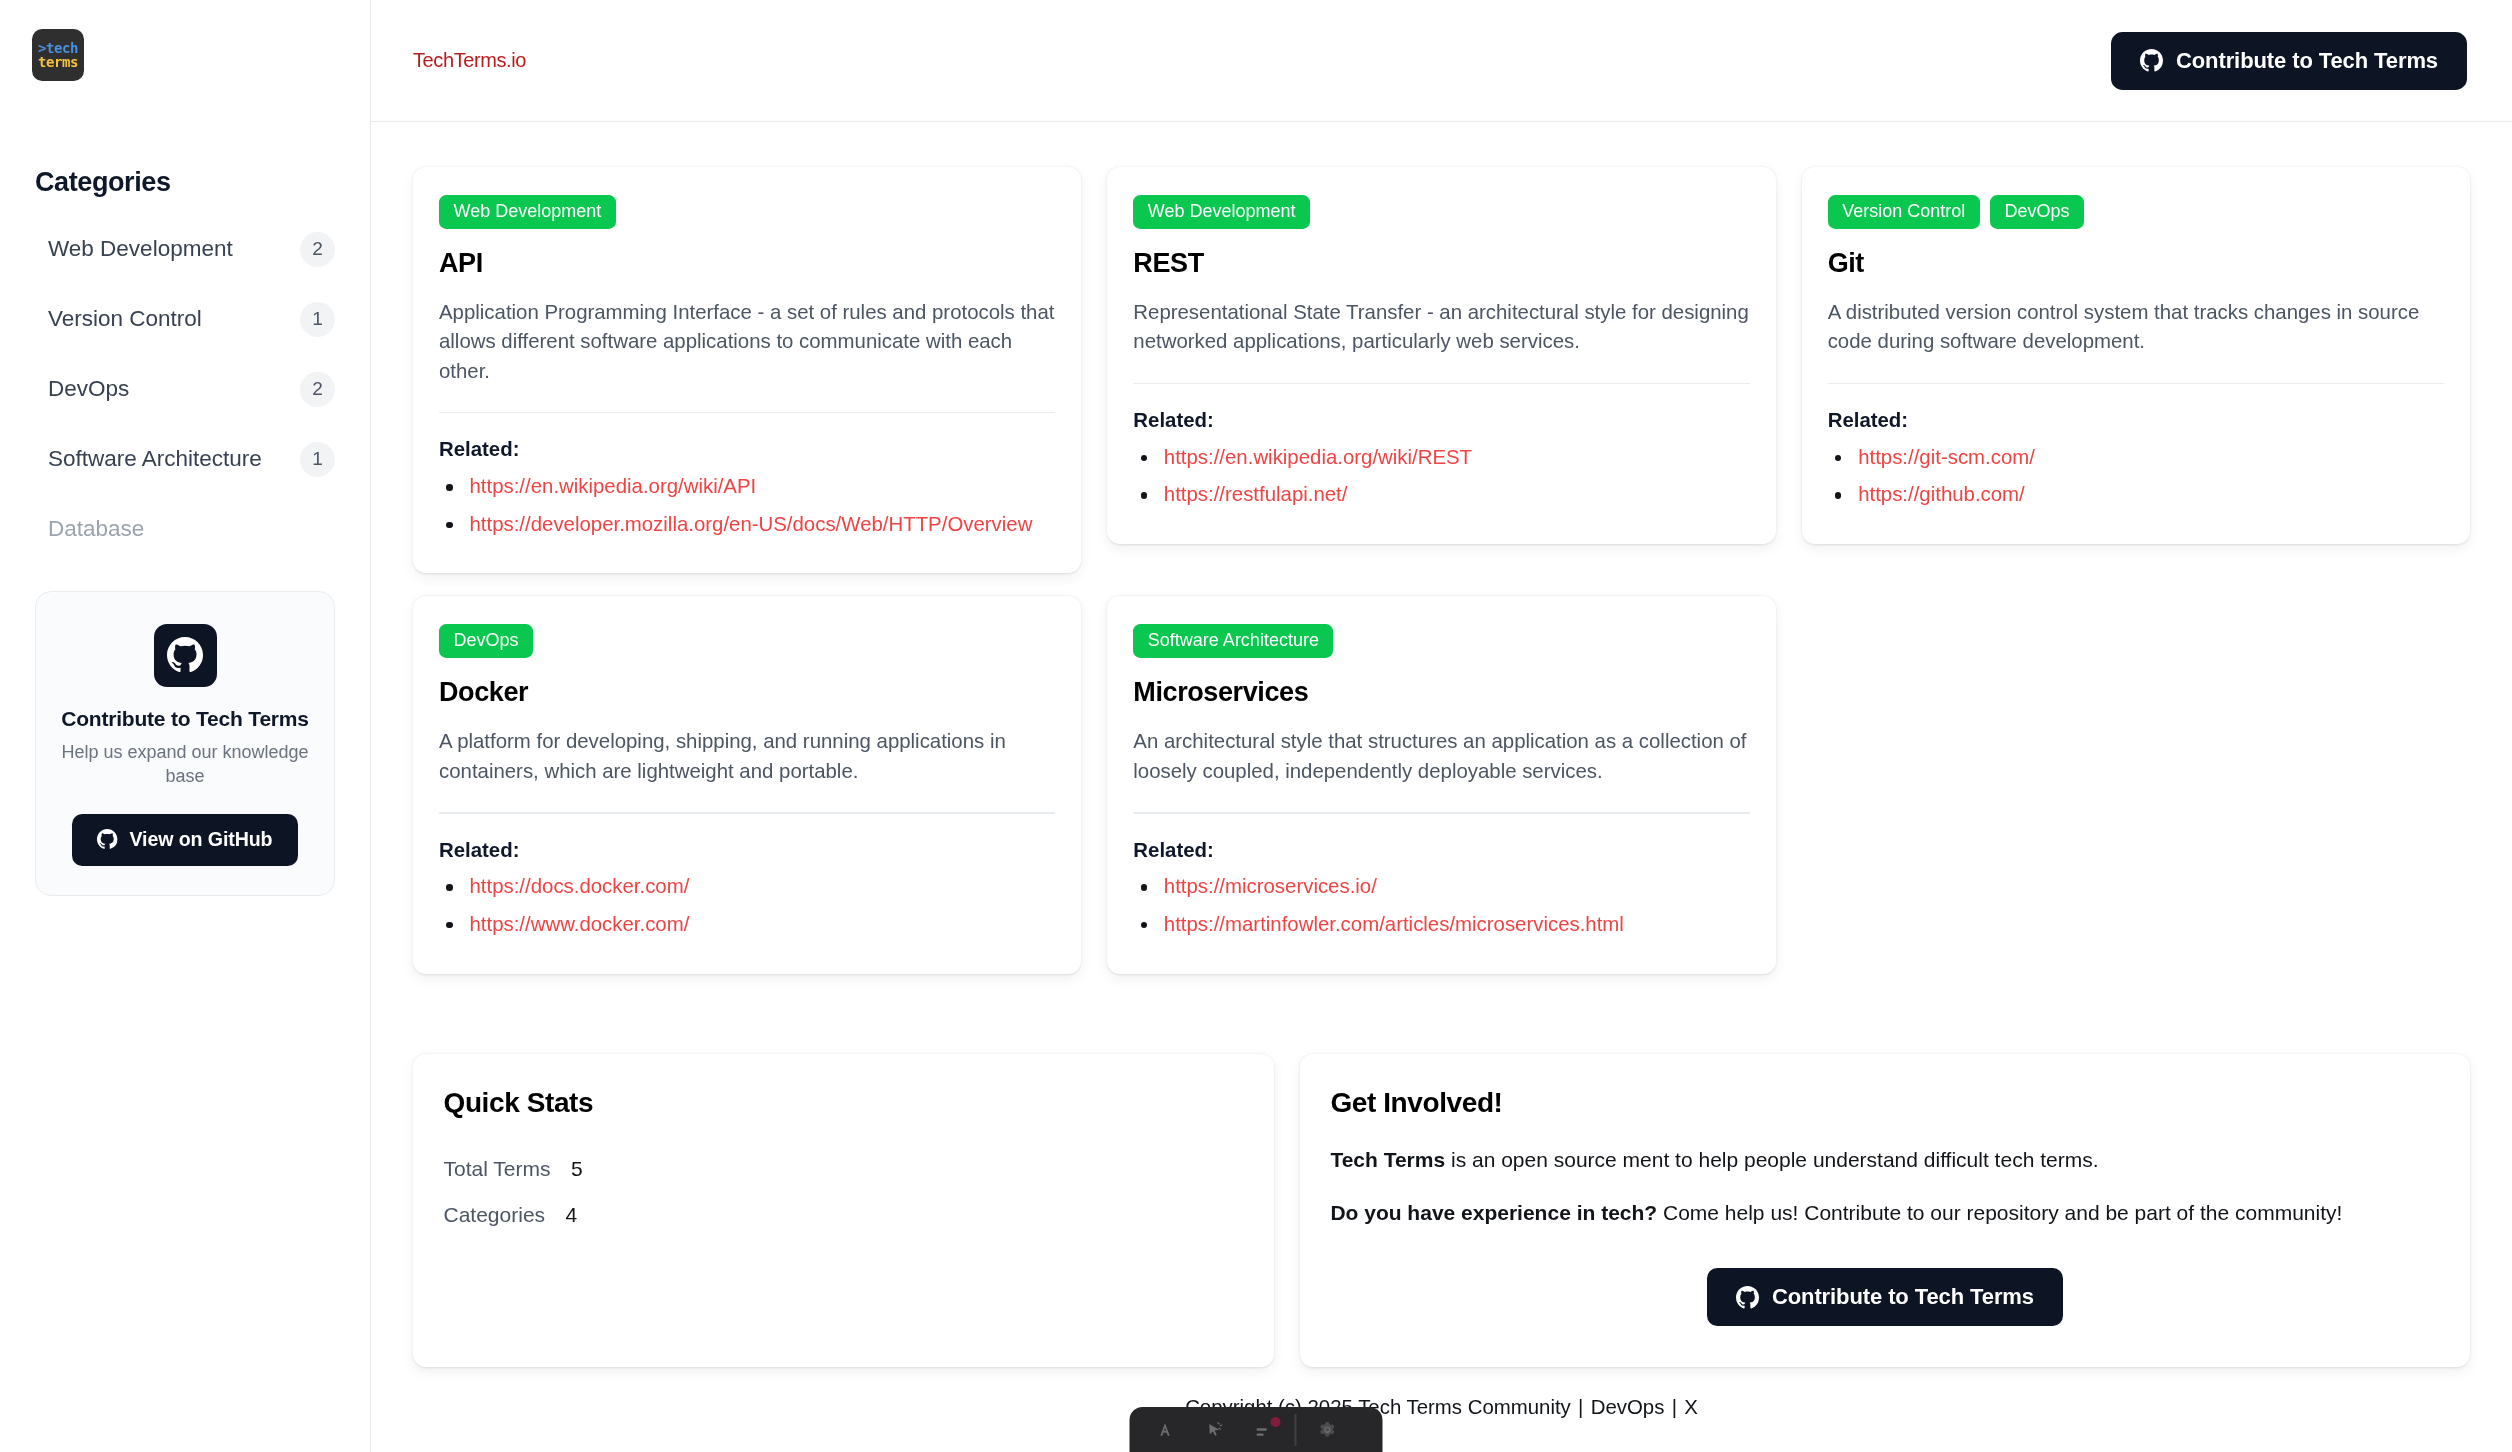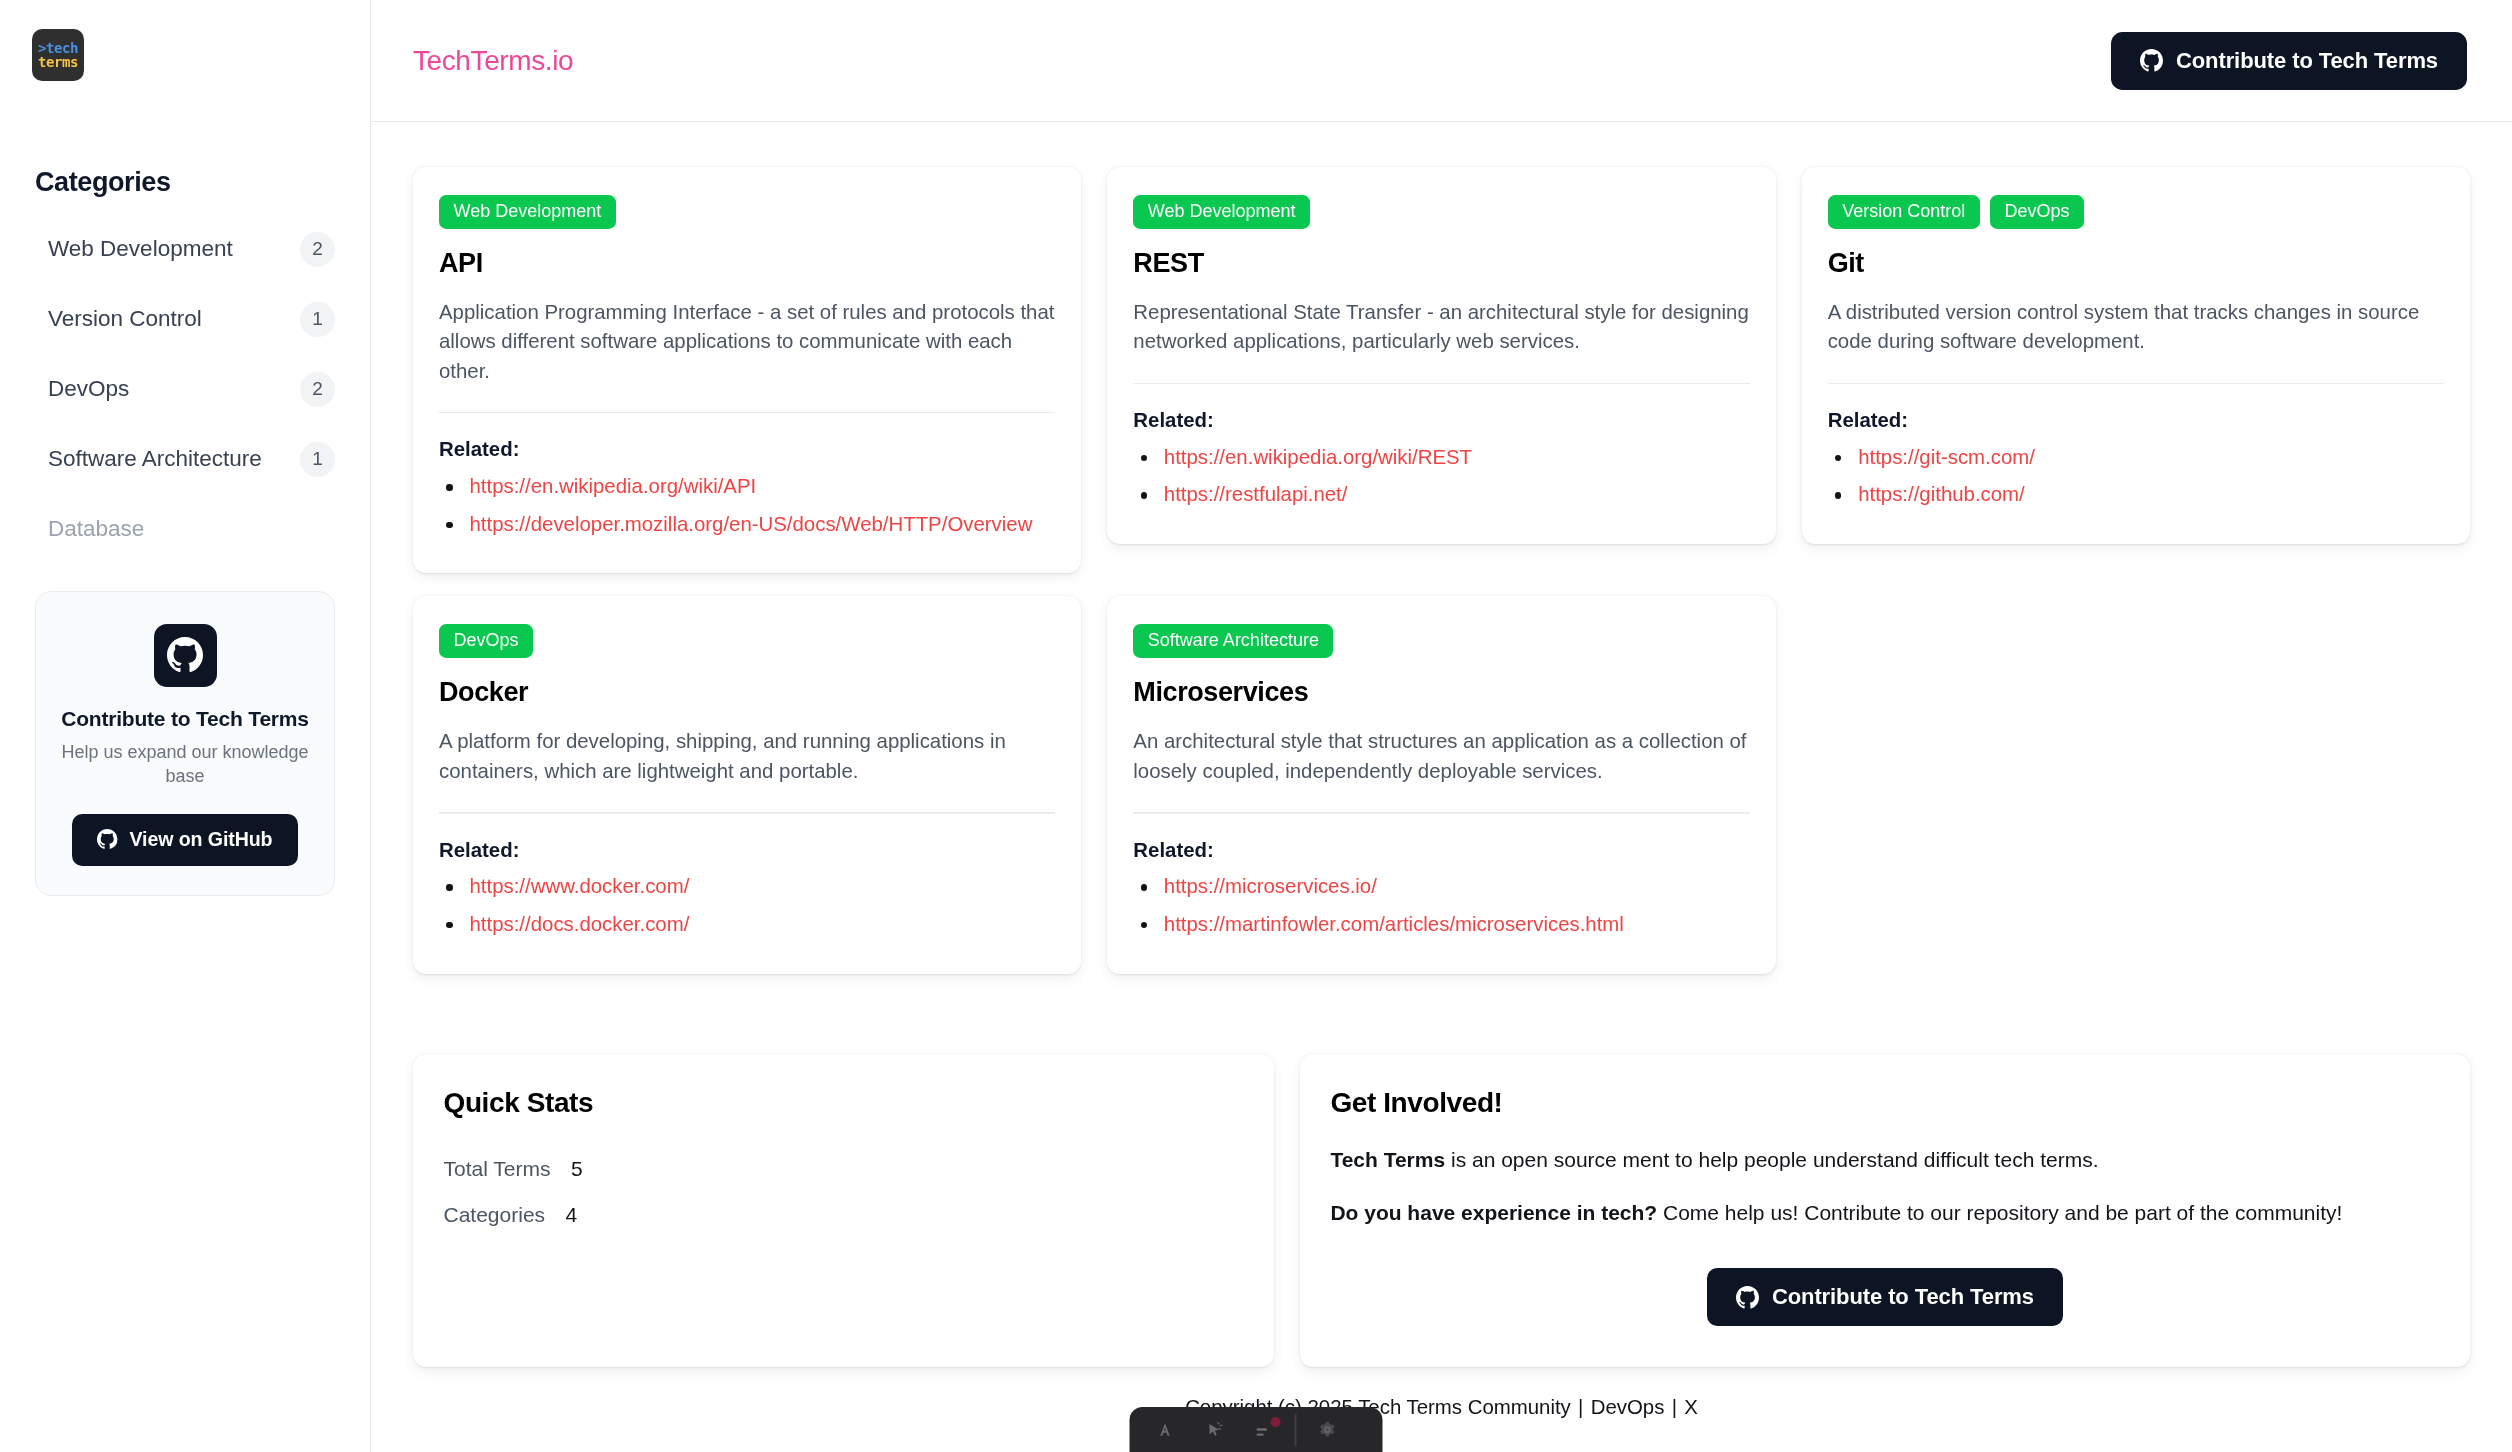--- a/index.html
+++ b/index.html
@@ -128,22 +128,22 @@
   .topbar {
     height: 122px;
     flex: 0 0 122px;
     border-bottom: 1.5px solid #e8eaed;
     display: flex;
     align-items: center;
     justify-content: space-between;
     padding: 0 45px 0 42px;
   }
   .page-title {
-    font-size: 28px;
-    color: #ec4899;
+    font-size: 20px;
+    color: #b91c1c;
     letter-spacing: -0.4px;
     text-align: center;
   }
   .topbar-btn {
     display: inline-flex;
     align-items: center;
     gap: 13px;
     background: #0d1524;
     color: #ffffff;
     border: none;
@@ -448,22 +448,22 @@
 
         <article class="card">
           <div class="tags">
             <span class="tag">DevOps</span>
           </div>
           <h3 class="card-title">Docker</h3>
           <p class="card-desc">A platform for developing, shipping, and running applications in containers, which are lightweight and portable.</p>
           <div class="divider"></div>
           <div class="related-label">Related:</div>
           <ul class="links">
+            <li><a href="#">https://docs.docker.com/</a></li>
             <li><a href="#">https://www.docker.com/</a></li>
-            <li><a href="#">https://docs.docker.com/</a></li>
           </ul>
         </article>
 
         <article class="card">
           <div class="tags">
             <span class="tag">Software Architecture</span>
           </div>
           <h3 class="card-title">Microservices</h3>
           <p class="card-desc">An architectural style that structures an application as a collection of loosely coupled, independently deployable services.</p>
           <div class="divider"></div>

